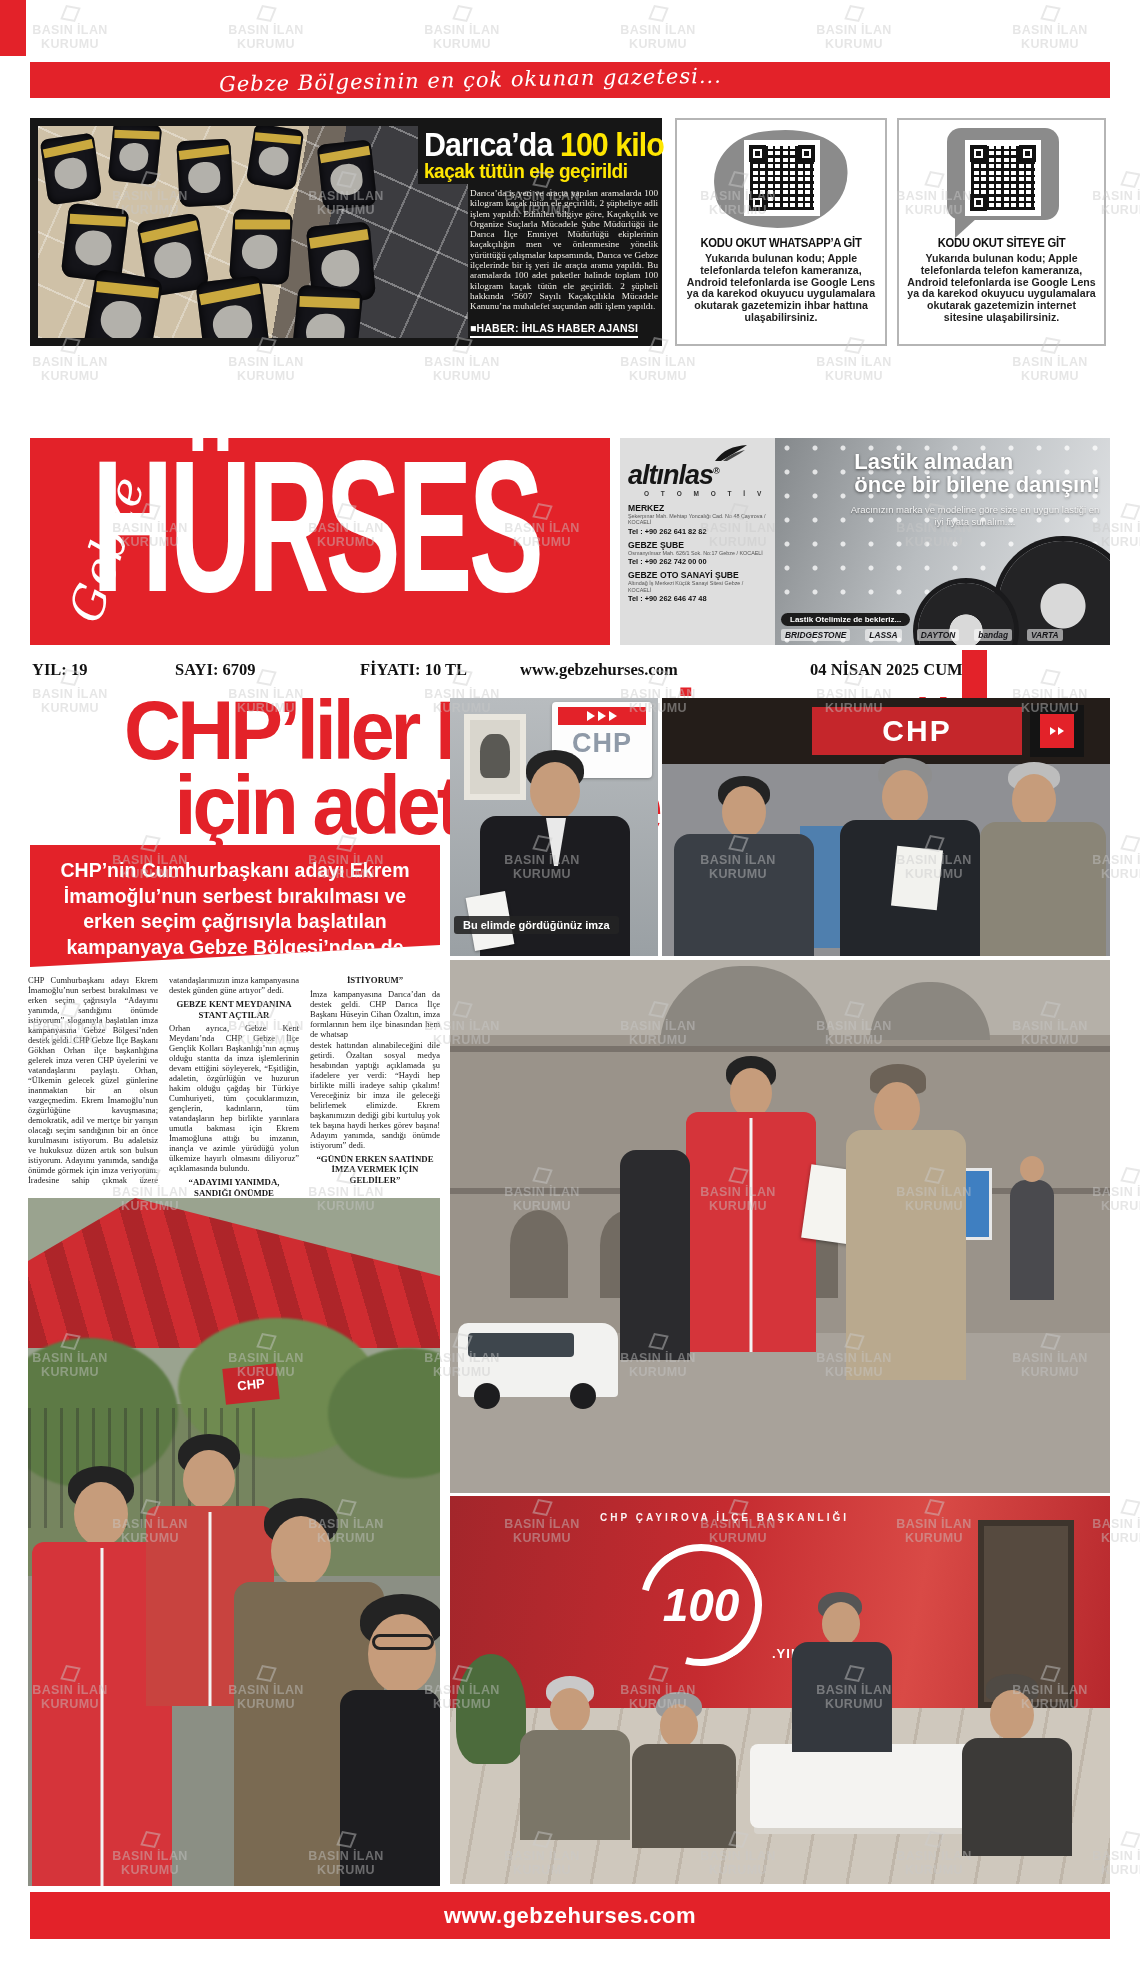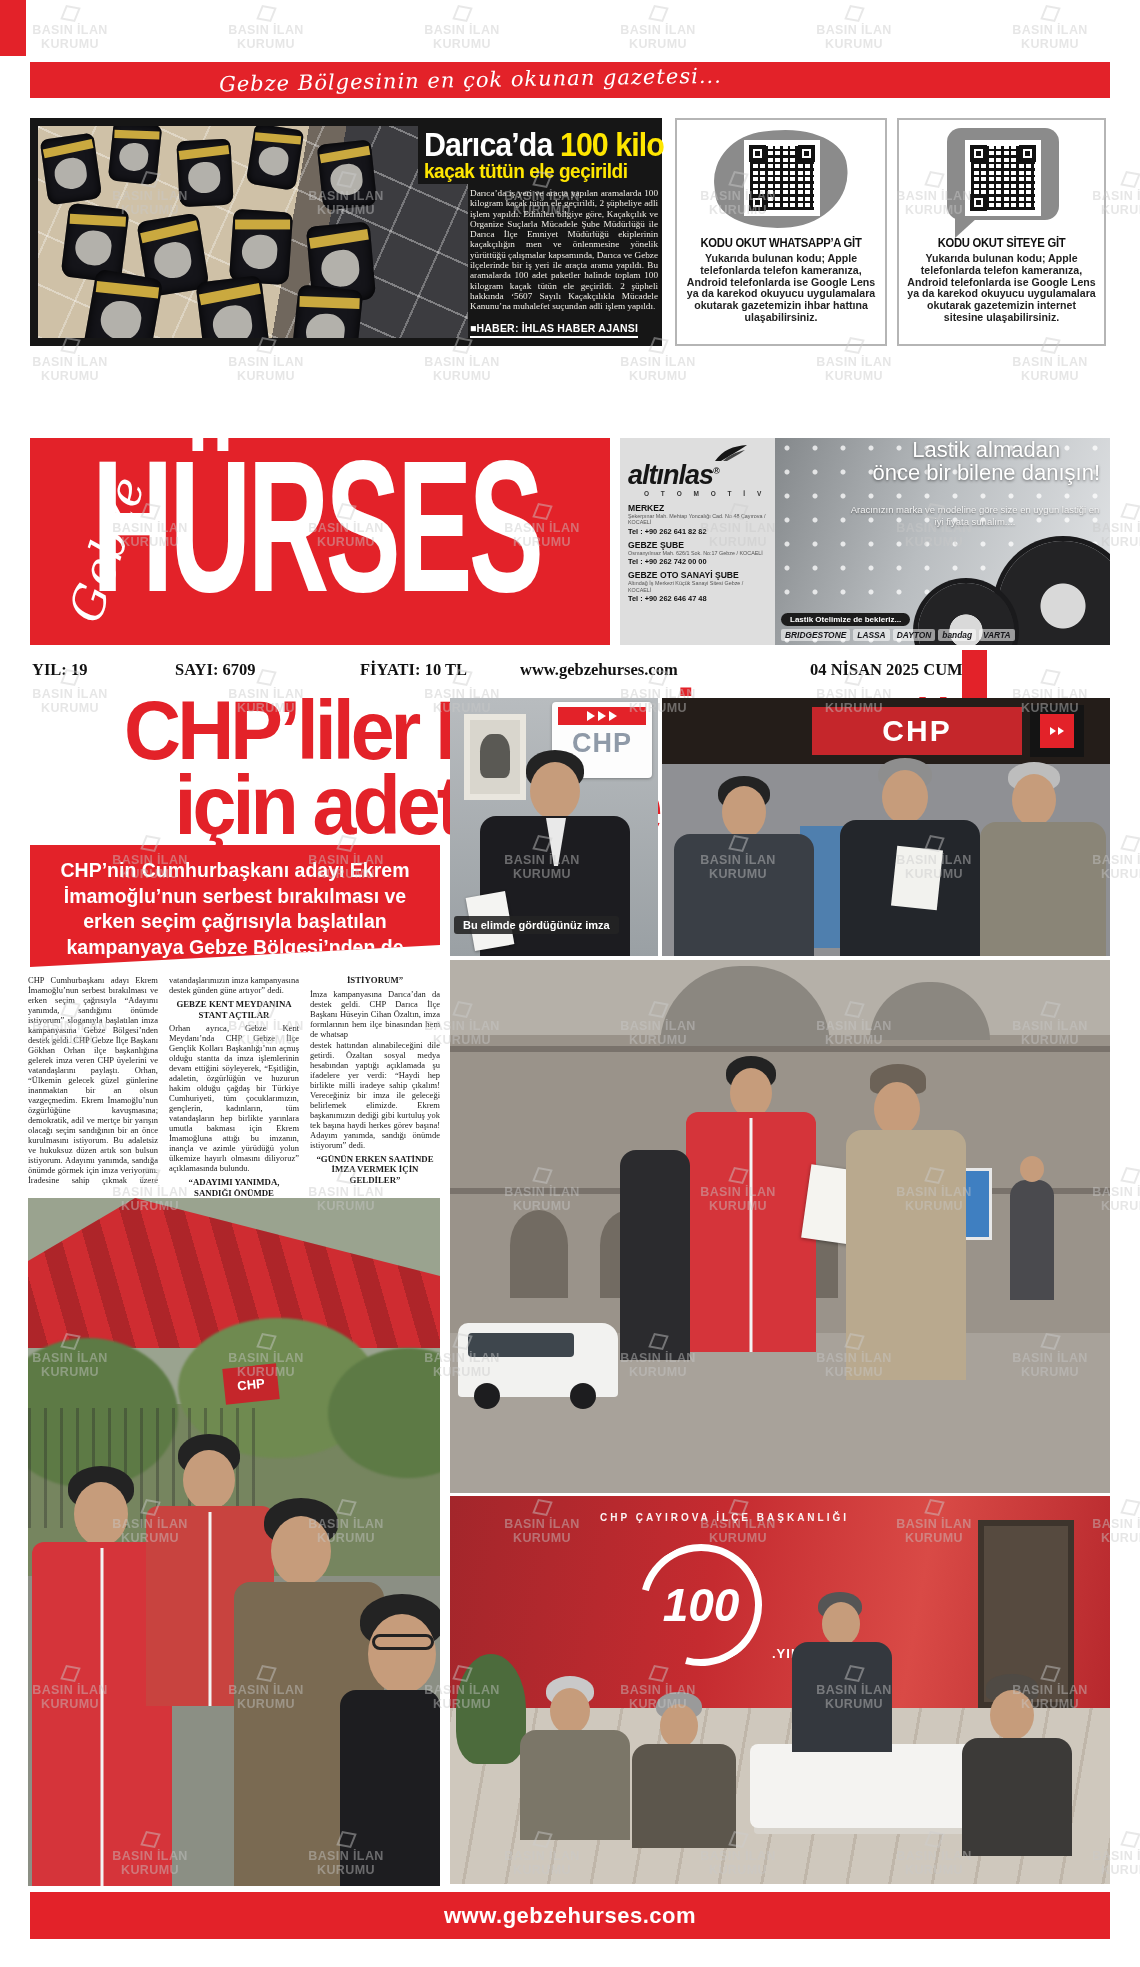--- a/index.html
+++ b/index.html
@@ -108,30 +108,30 @@
   .ad-right{flex:1;position:relative;overflow:hidden;
      background:
        radial-gradient(circle at 12px 10px,rgba(255,255,255,.75) 2px,transparent 3px),
        linear-gradient(110deg,#84888b 0%,#b9bdc0 45%,#e4e6e8 100%)}
   .ad-right{background-size:28px 24px,cover}
   .tire{position:absolute;border-radius:50%;
         background:radial-gradient(circle,#d9d9d9 0 24%,#232325 25% 100%);
         box-shadow:0 0 0 5px #1a1a1c}
   .t1{width:130px;height:130px;right:-18px;bottom:-26px}
   .t2{width:96px;height:96px;right:96px;bottom:-34px}
-  .ad-head{position:absolute;top:0;right:10px;text-align:center;color:#fff;
-           text-shadow:0 1px 3px rgba(0,0,0,.55);font-weight:normal}
+  .ad-head{position:absolute;top:12px;right:10px;text-align:left;color:#fff;
+           text-shadow:0 1px 3px rgba(0,0,0,.55);font-weight:bold}
   .ad-head div:nth-child(1){font-size:22px;line-height:1.05}
   .ad-head div:nth-child(2){font-size:22px;line-height:1.05}
   .ad-sub{position:absolute;top:66px;right:10px;width:250px;text-align:center;color:#f4f4f4;
           font-size:9.5px;line-height:1.25;text-shadow:0 1px 2px rgba(0,0,0,.5)}
   .ad-strip{position:absolute;left:6px;right:6px;bottom:4px}
   .chip{display:inline-block;background:#1c1c1c;color:#fff;font-size:8px;font-weight:bold;
         padding:2px 9px;border-radius:8px;margin-bottom:3px}
-  .brands{display:flex;gap:3px;align-items:center}
+  .brands{display:flex;gap:15px;align-items:center}
   .brands span{font-weight:bold;font-style:italic;font-size:8.4px;color:#16161a;
                background:rgba(255,255,255,.55);padding:1px 4px;border-radius:2px}
 
   
   .info-bar{position:absolute;left:30px;top:652px;width:1080px;height:40px;
             font-family:"Liberation Serif",serif;font-weight:bold;font-size:16.5px;color:#121212}
   .info-bar span{position:absolute;top:8px;white-space:nowrap}
   .i1{left:2px}.i2{left:145px}.i3{left:330px}.i4{left:490px}.i5{left:780px}
   .red-block{position:absolute;left:962px;top:650px;width:25px;height:50px;background:var(--red)}
   .main-headline{position:absolute;left:30px;top:693px;width:1080px;color:var(--red);

